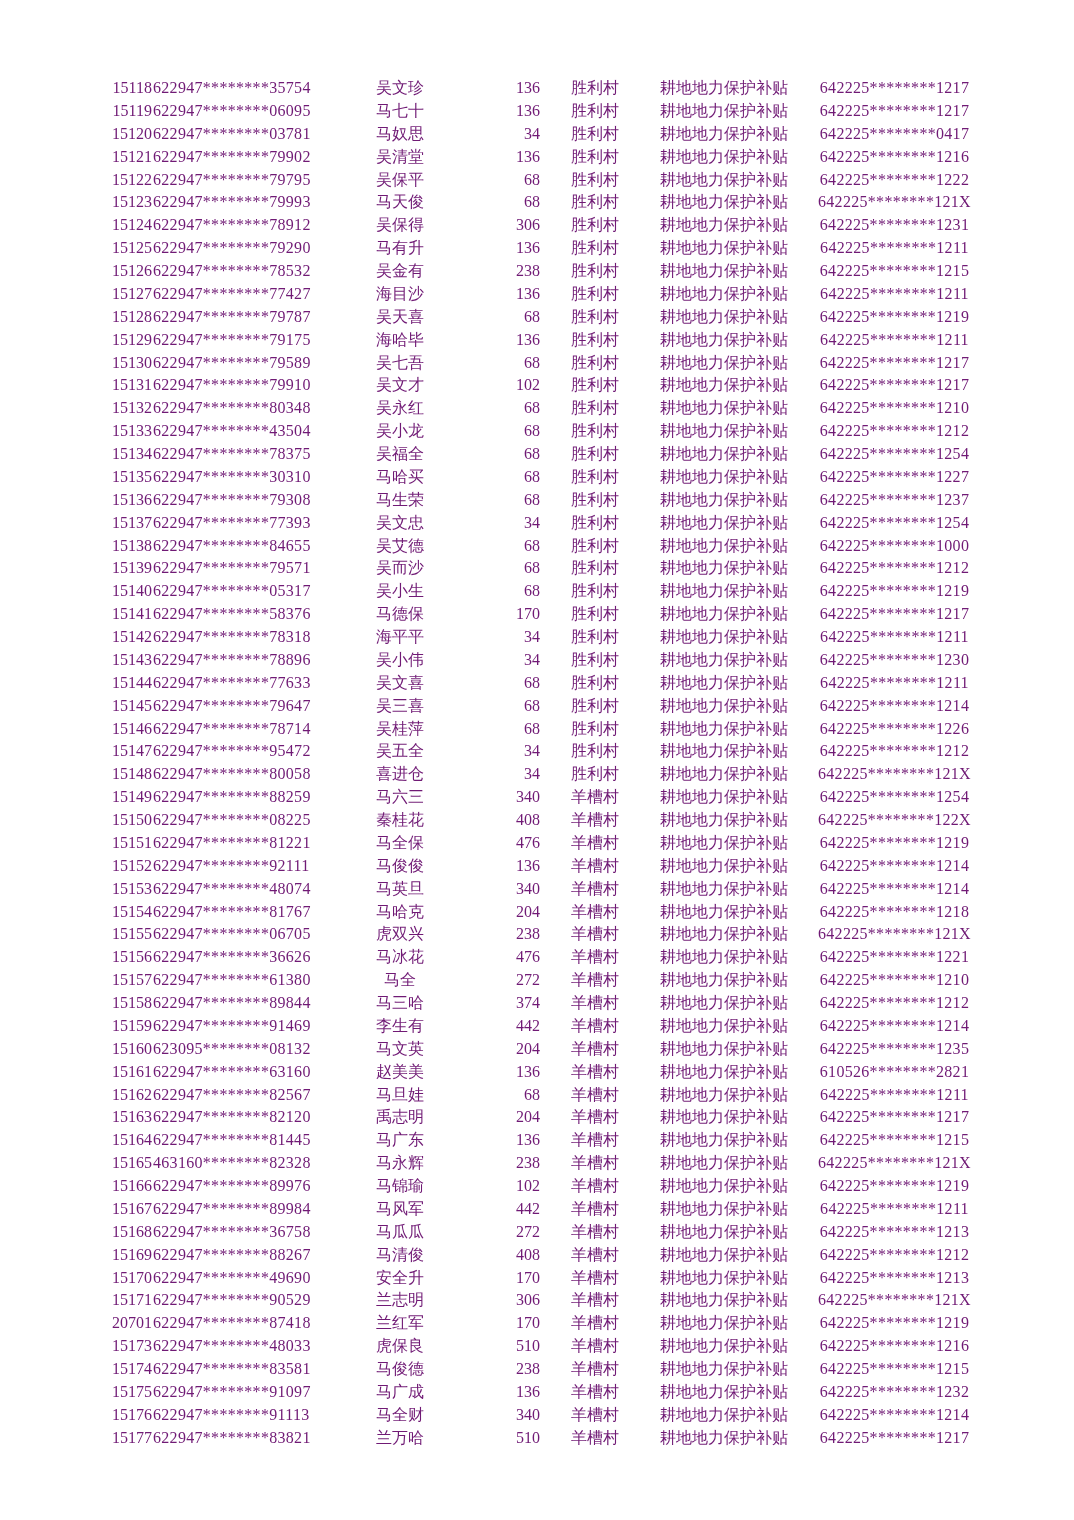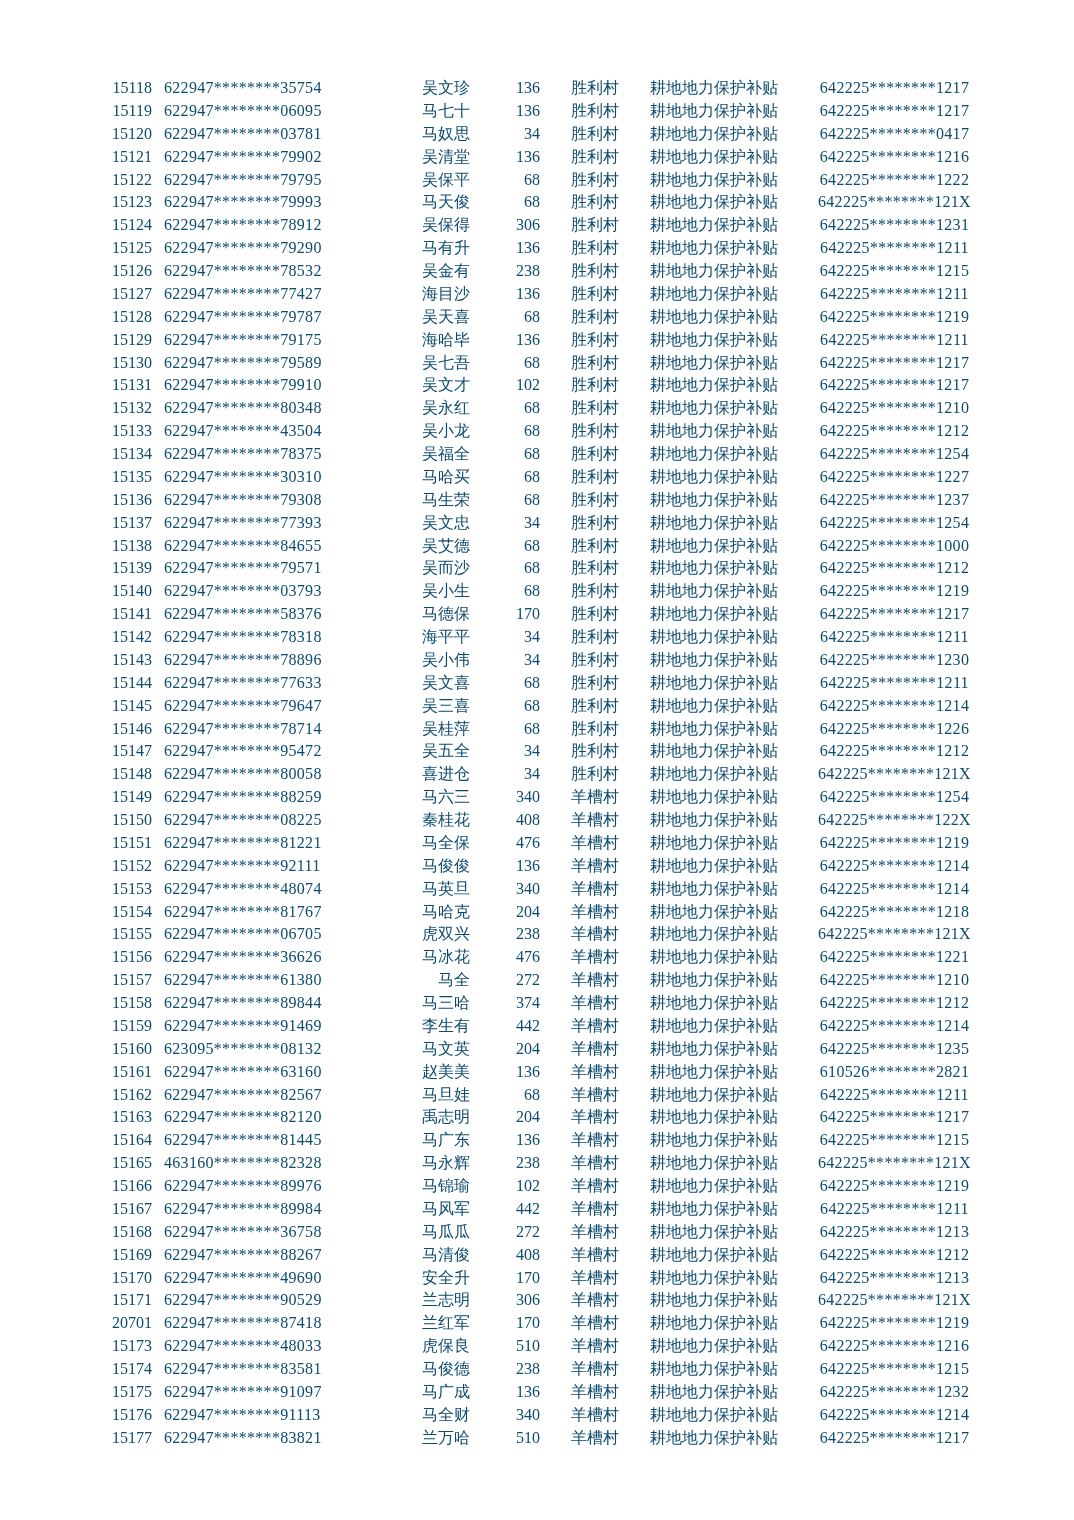--- a/index.html
+++ b/index.html
@@ -12,21 +12,21 @@
     height: 1520px;
     overflow: hidden;
   }
   .page {
     position: relative;
     width: 1074px;
     height: 1520px;
     background: #ffffff;
     font-family: "Liberation Serif", "DejaVu Serif", serif;
     font-size: 16px;
-    color: #0c4a6e;
+    color: #701a75;
     box-sizing: border-box;
     padding-top: 77px;
     padding-left: 100px;
   }
   .table {
     display: block;
   }
   .row {
     display: flex;
     height: 22.88px;
@@ -34,25 +34,25 @@
     white-space: nowrap;
     align-items: center;
   }
   .row span {
     display: block;
     height: 22.88px;
     line-height: 22.88px;
     overflow: visible;
   }
   .c-rownum   { width: 52px;  text-align: right; }
-  .c-idnum    { width: 178px; padding-left: 12px; box-sizing: border-box; text-align: left; letter-spacing: 0.3px; }
-  .c-name     { width: 140px; text-align: right; font-family: Liberation Serif, serif; }
+  .c-idnum    { width: 178px; padding-left: 1px; box-sizing: border-box; text-align: left; letter-spacing: 0.3px; }
+  .c-name     { width: 140px; text-align: center; font-family: Liberation Serif, serif; }
   .c-amount   { width: 70px;  text-align: right; }
   .c-village  { width: 110px; text-align: center; }
-  .c-subsidy  { width: 138px; text-align: left; }
+  .c-subsidy  { width: 138px; text-align: right; }
   .c-account  { width: 196px; padding-left: 17px; box-sizing: border-box; text-align: center; letter-spacing: 0.3px; }
 </style>
 </head>
 <body>
 
 <div class="page">
   <div class="table" id="subsidy-table">
   <div class="row">
     <span class="c-rownum">15118</span>
     <span class="c-idnum">622947********35754</span>
@@ -268,21 +268,21 @@
     <span class="c-idnum">622947********79571</span>
     <span class="c-name">吴而沙</span>
     <span class="c-amount">68</span>
     <span class="c-village">胜利村</span>
     <span class="c-subsidy">耕地地力保护补贴</span>
     <span class="c-account">642225********1212</span>
   </div>
 
   <div class="row">
     <span class="c-rownum">15140</span>
-    <span class="c-idnum">622947********03793</span>
+    <span class="c-idnum">622947********05317</span>
     <span class="c-name">吴小生</span>
     <span class="c-amount">68</span>
     <span class="c-village">胜利村</span>
     <span class="c-subsidy">耕地地力保护补贴</span>
     <span class="c-account">642225********1219</span>
   </div>
 
   <div class="row">
     <span class="c-rownum">15141</span>
     <span class="c-idnum">622947********58376</span>

